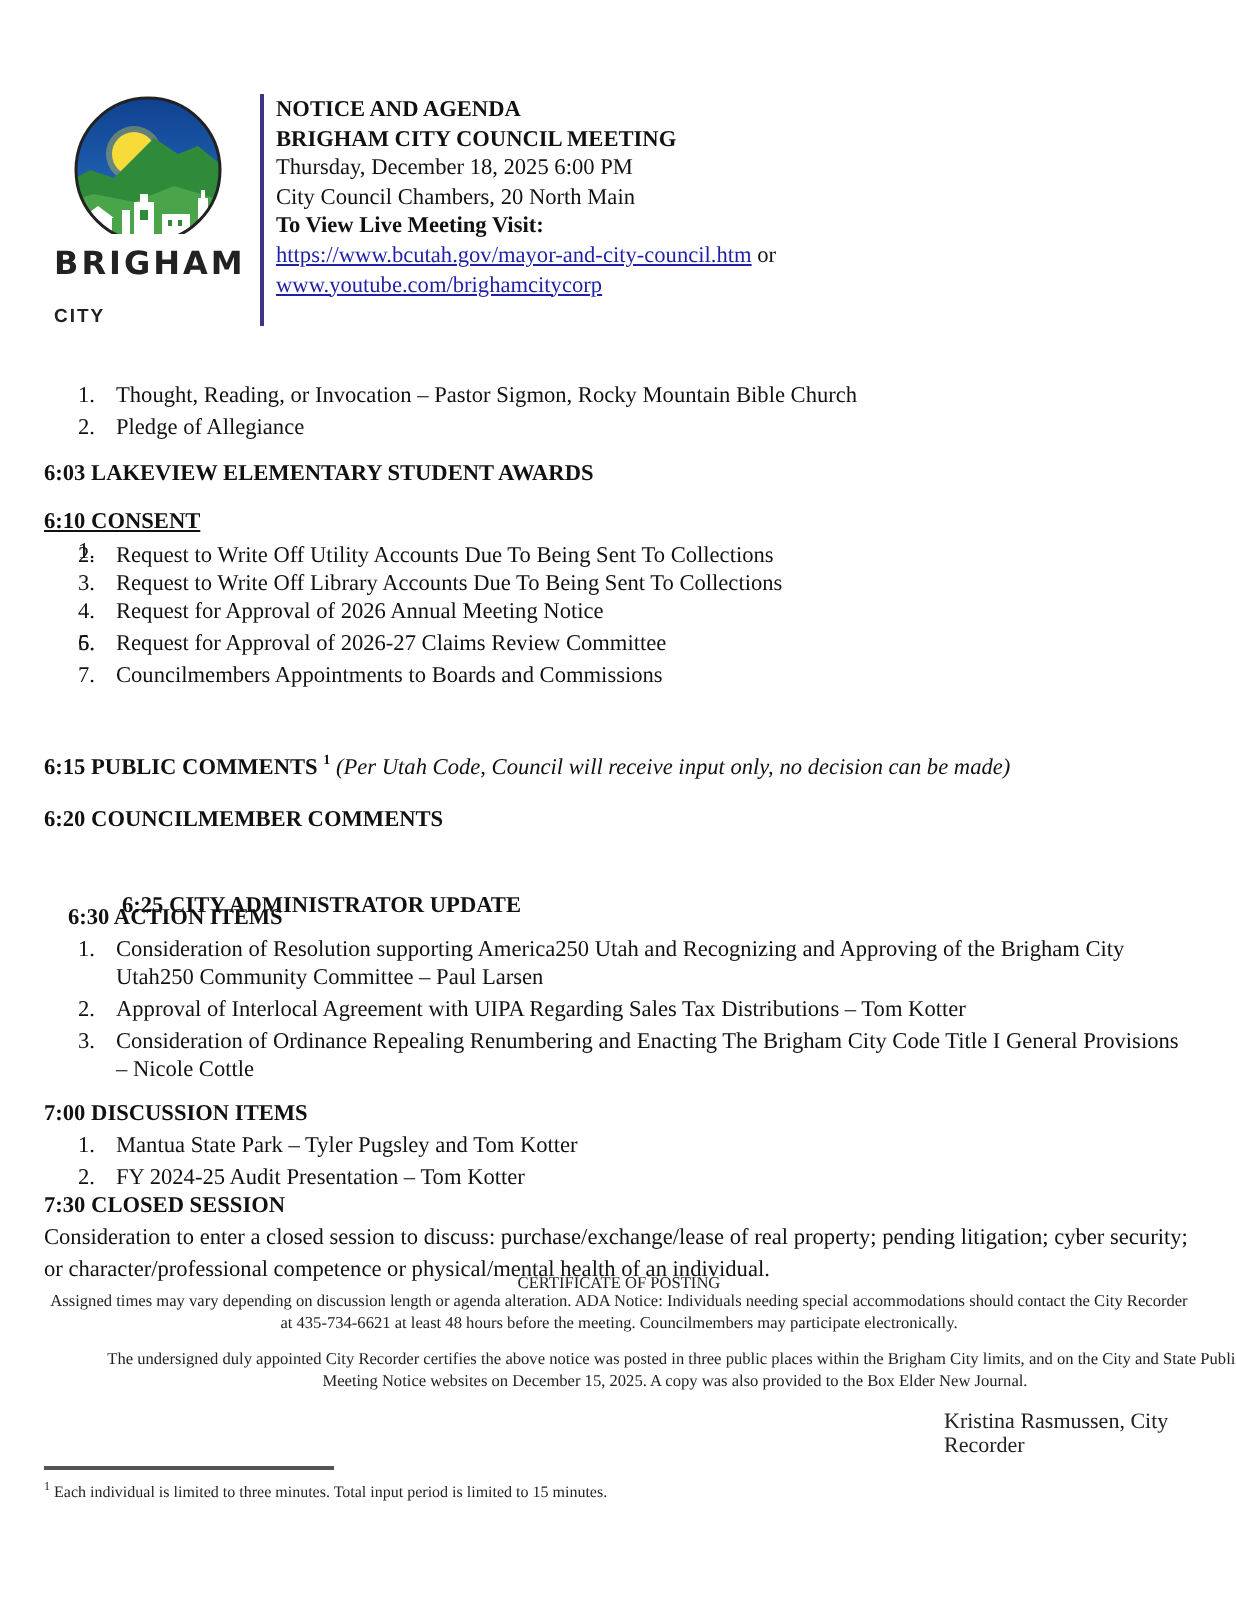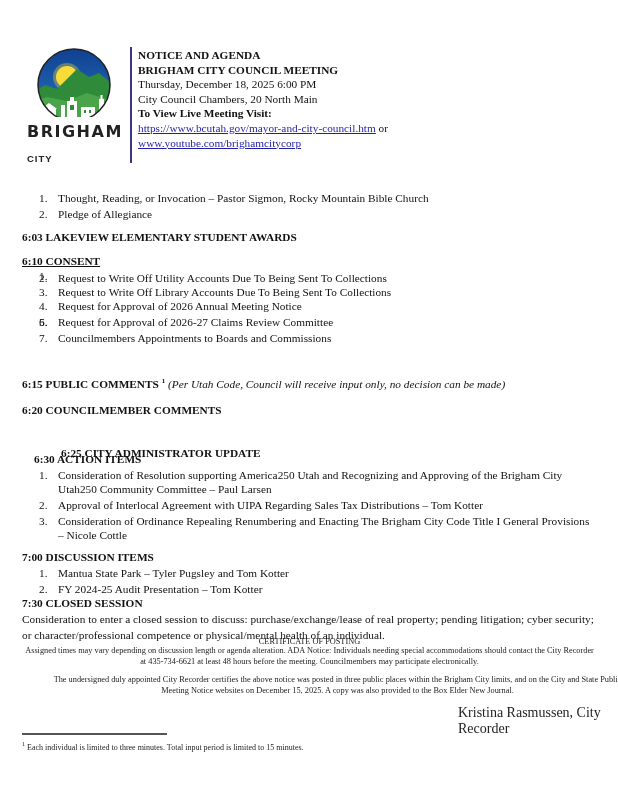--- a/index.html
+++ b/index.html
@@ -20,21 +20,21 @@
   
   .sec-title { position: absolute; left: 22px; font-weight: bold; font-size: 11.3px; white-space: nowrap; }
   .sec-title .note { font-weight: normal; font-style: italic; }
   .sec-title sup { font-size: 7px; vertical-align: super; line-height: 0; }
   ol.items { position: absolute; left: 22px; margin: 0; padding: 0; list-style: none; font-size: 11.3px; }
   ol.items li { position: relative; padding-left: 36px; line-height: 14px; }
   ol.items li .num { position: absolute; left: 17px; top: 0; }
   .closed-body { position: absolute; left: 22px; width: 575px; font-size: 11.3px; line-height: 16px; }
 
   .fine { position: absolute; left: 22px; width: 575px; font-size: 8.3px; line-height: 11.2px; color: #222; text-align: center; }
-  .sig { position: absolute; left: 458px; font-size: 14px; color: #222; }
+  .sig { position: absolute; left: 472px; font-size: 11px; color: #222; }
 
   .fn-rule { position: absolute; left: 22px; top: 733px; width: 145px; height: 1.5px; background: #555; }
   .footnote { position: absolute; left: 22px; top: 741px; font-size: 8px; color: #222; }
   .footnote sup { font-size: 6px; }
 </style>
 </head>
 <body>
 
 <div class="page">
 

